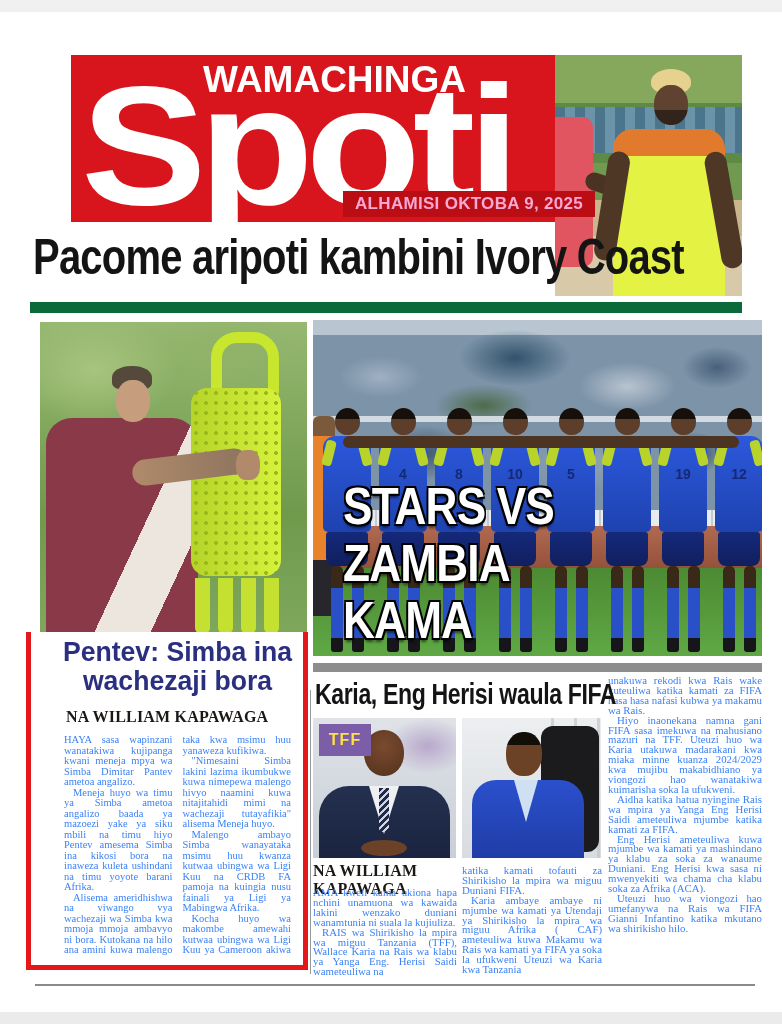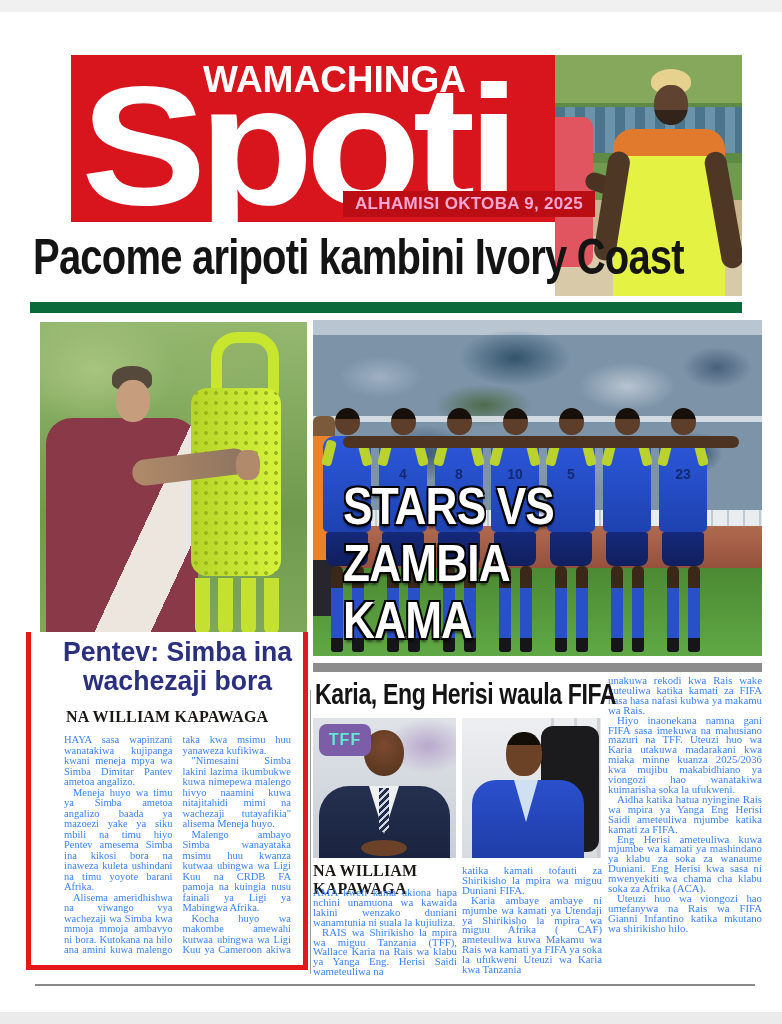--- a/index.html
+++ b/index.html
@@ -127,22 +127,22 @@
   .fifa-col p{margin:0;font-size:10.8px;line-height:9.9px;}
   .col1{left:313px;top:888px;width:144px;height:88px;}
   .col2{left:462px;top:866px;width:140px;height:110px;}
   .col3{left:608px;top:676px;width:154px;height:276px;}
   .fifa-byline{left:313px;top:862px;width:150px;}
 
   
   .tff-photo{left:313px;top:718px;width:143px;height:140px;overflow:hidden;
       background:radial-gradient(60px 40px at 80% 20%,#b9a8cc,transparent 70%),
                  linear-gradient(180deg,#dfe3e8,#c9cfd6);}
-  .tff-badge{position:absolute;left:6px;top:6px;width:52px;height:32px;background:#7b5ea7;border-radius:8px;
-      color:#5eead4;font-weight:bold;font-size:16px;display:flex;align-items:center;justify-content:center;letter-spacing:1px;}
+  .tff-badge{position:absolute;left:6px;top:6px;width:52px;height:32px;background:#7b5ea7;border-radius:0;
+      color:#fde047;font-weight:bold;font-size:16px;display:flex;align-items:center;justify-content:center;letter-spacing:1px;}
   .tff-head{position:absolute;left:51px;top:12px;width:40px;height:46px;border-radius:48%;
       background:radial-gradient(circle at 50% 35%,#7a4a2e,#5a3721 80%);}
   .tff-suit{position:absolute;left:6px;bottom:0;width:131px;height:72px;border-radius:30px 30px 0 0;
       background:linear-gradient(180deg,#24304f,#1a2440);}
   .tff-shirt{position:absolute;left:56px;bottom:24px;width:30px;height:48px;background:#eef0f2;
       clip-path:polygon(0 0,100% 0,50% 100%);}
   .tff-tie{position:absolute;left:66px;bottom:26px;width:10px;height:44px;
       background:repeating-linear-gradient(135deg,#202a4a 0 3px,#cfd6e2 3px 5px);border-radius:0 0 4px 4px;}
   .tff-hands{position:absolute;left:48px;bottom:2px;width:46px;height:16px;background:#6b4128;border-radius:50%;}
 
@@ -297,21 +297,32 @@
           </div>
           <div class="p-shorts"></div>
           <div class="p-legs">
             <i></i>
             <i></i>
           </div>
         </div>
         <div class="player">
           <div class="p-head"></div>
           <div class="p-torso">
-            <span class="p-num">23</span>
+            <span class="p-num">19</span>
+          </div>
+          <div class="p-shorts"></div>
+          <div class="p-legs">
+            <i></i>
+            <i></i>
+          </div>
+        </div>
+        <div class="player">
+          <div class="p-head"></div>
+          <div class="p-torso">
+            <span class="p-num">12</span>
           </div>
           <div class="p-shorts"></div>
           <div class="p-legs">
             <i></i>
             <i></i>
           </div>
         </div>
       </div>
     <div class="arms-bar"></div>
     <div class="lineup-overlay">
@@ -346,20 +357,20 @@
   <div class="abs fifa-col col1 body-serif">
     <p>AMA kweli kama ukiona hapa nchini unamuona wa kawaida lakini wenzako duniani wanamtunia ni suala la kujiuliza.</p>
     <p>RAIS wa Shirikisho la mpira wa miguu Tanzania (TFF), Wallace Karia na Rais wa klabu ya Yanga Eng. Herisi Saidi wameteuliwa na</p>
   </div>
   <div class="abs fifa-col col2 body-serif">
     <p>katika kamati tofauti za Shirikisho la mpira wa miguu Duniani FIFA.</p>
     <p>Karia ambaye ambaye ni mjumbe wa kamati ya Utendaji ya Shirikisho la mpira wa miguu Afrika ( CAF) ameteuliwa kuwa Makamu wa Rais wa kamati ya FIFA ya soka la ufukweni Uteuzi wa Karia kwa Tanzania</p>
   </div>
   <div class="abs fifa-col col3 body-serif">
     <p>unakuwa rekodi kwa Rais wake kuteuliwa katika kamati za FIFA hasa hasa nafasi kubwa ya makamu wa Rais.</p>
-    <p>Hiyo inaonekana namna gani FIFA sasa imekuwa na mahusiano mazuri na TFF. Uteuzi huo wa Karia utakuwa madarakani kwa miaka minne kuanza 2025/2036 kwa mujibu makabidhiano ya viongozi hao wanatakiwa kuimarisha soka la ufukweni.</p>
+    <p>Hiyo inaonekana namna gani FIFA sasa imekuwa na mahusiano mazuri na TFF. Uteuzi huo wa Karia utakuwa madarakani kwa miaka minne kuanza 2024/2029 kwa mujibu makabidhiano ya viongozi hao wanatakiwa kuimarisha soka la ufukweni.</p>
     <p>Aidha katika hatua nyingine Rais wa mpira ya Yanga Eng Herisi Saidi ameteuliwa mjumbe katika kamati za FIFA.</p>
     <p>Eng Herisi ameteuliwa kuwa mjumbe wa kamati ya mashindano ya klabu za soka za wanaume Duniani. Eng Herisi kwa sasa ni mwenyekiti wa chama cha klabu soka za Afrika (ACA).</p>
     <p>Uteuzi huo wa viongozi hao umefanywa na Rais wa FIFA Gianni Infantino katika mkutano wa shirikisho hilo.</p>
   </div>
 
   <div class="abs bottom-rule"></div>
 </div>
 
 </body></html>

